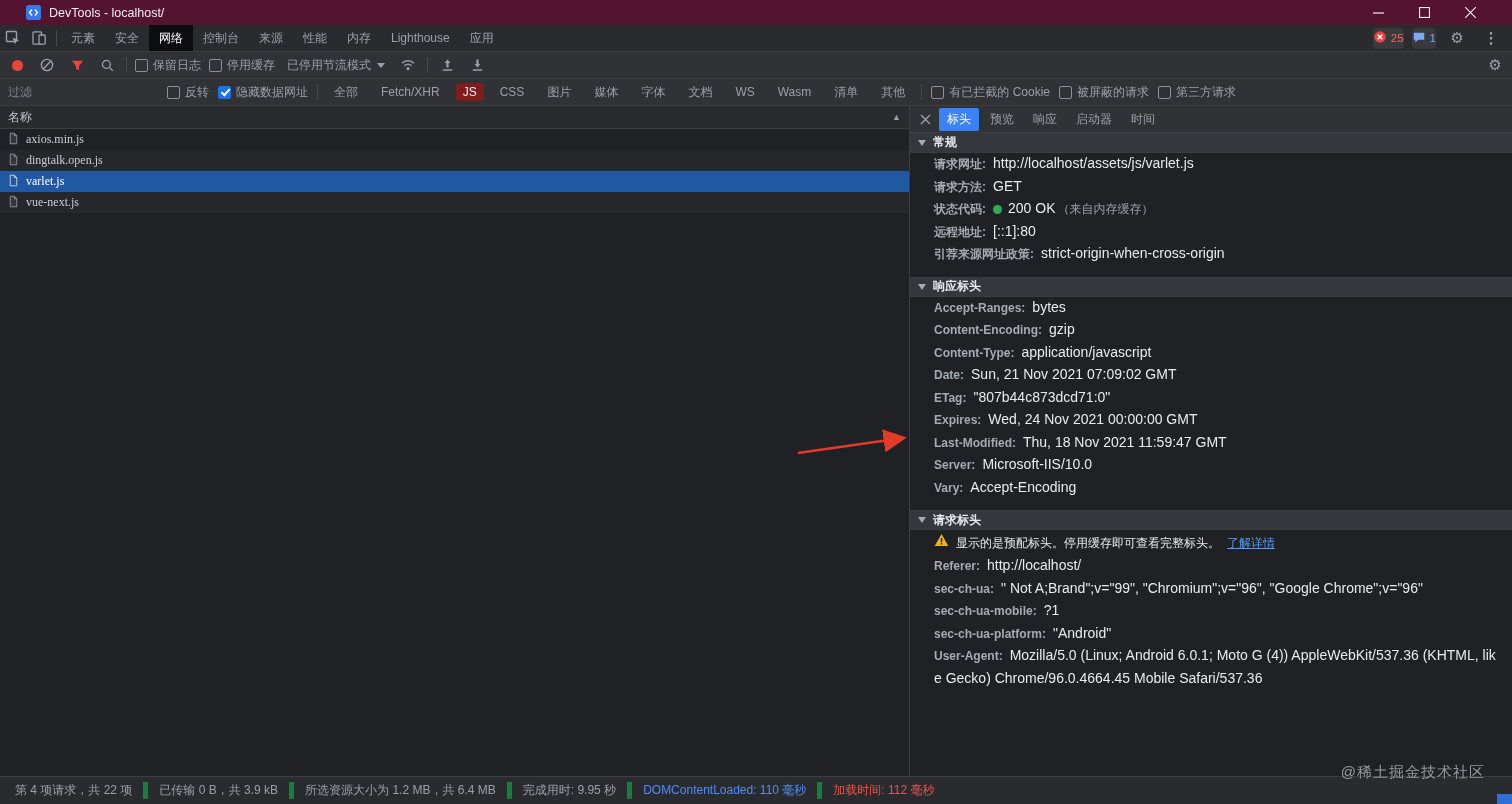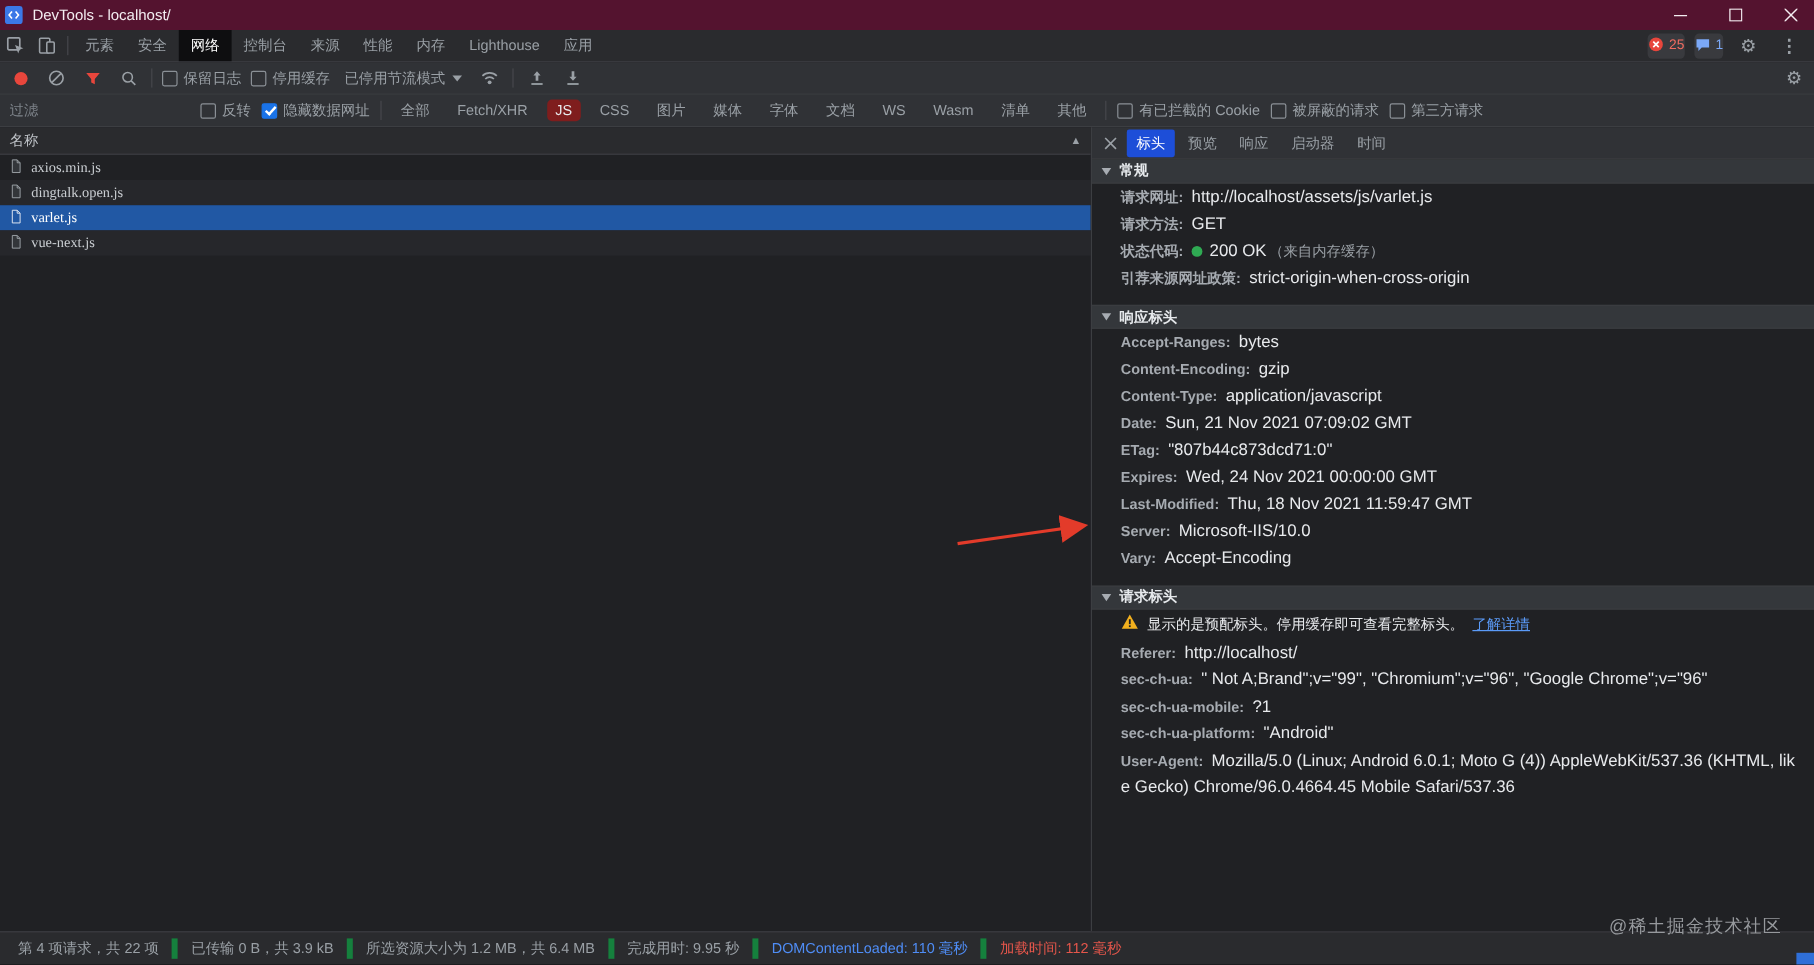--- a/index.html
+++ b/index.html
@@ -7,21 +7,21 @@
   .app {
     position:relative; width:1512px; height:804px; overflow:hidden;
     background:#202124; color:#e8eaed;
     font-family:"Liberation Sans",sans-serif; font-size:12px;
     display:flex; flex-direction:column;
   }
   .vdiv { width:1px; height:16px; background:#46484c; flex:0 0 auto; }
   .icon-btn { display:inline-flex; align-items:center; justify-content:center; width:22px; height:22px; cursor:pointer; flex:0 0 auto; color:#9aa0a6; }
 
   
-  .titlebar { height:25px; background:#54132f; display:flex; align-items:center; padding:0 4px; gap:8px; color:#f4edf1; flex:0 0 auto; }
+  .titlebar { height:25px; background:#54132f; display:flex; align-items:center; padding:0 26px; gap:8px; color:#f4edf1; flex:0 0 auto; }
   .tb-icon { display:inline-flex; }
   .tb-title { font-size:12.5px; }
   .win-controls { margin-left:auto; display:flex; gap:30px; padding-right:8px; }
   .wbtn { display:inline-flex; align-items:center; justify-content:center; width:16px; height:16px; cursor:pointer; }
 
   
   .tabbar { height:27px; background:#2a2b2e; border-bottom:1px solid #3c3e42; display:flex; align-items:stretch; flex:0 0 auto; }
   .tabbar .icon-btn { align-self:center; margin:0 2px; }
   .tabbar .vdiv { align-self:center; margin:0 4px; }
   .mtab { display:flex; align-items:center; padding:0 10px; color:#9aa0a6; cursor:pointer; white-space:nowrap; }
@@ -59,21 +59,21 @@
   .table-header { height:23px; background:#2a2b2e; border-bottom:1px solid #3c3e42; display:flex; align-items:center; padding:0 8px; color:#bdc1c6; cursor:pointer; flex:0 0 auto; }
   .sort-arrow { margin-left:auto; color:#9aa0a6; font-size:9px; }
   .req-row { height:21px; display:flex; align-items:center; gap:6px; padding:0 7px; color:#c9cdd1; cursor:pointer; flex:0 0 auto; }
   .req-row.stripe { background:#26272b; }
   .req-row.selected { background:#2158a4; color:#ffffff; }
   .req-name { white-space:nowrap;font-family:Liberation Serif, serif; }
 
   
   .detail-tabs { height:27px; background:#303236; border-bottom:1px solid #3c3e42; display:flex; align-items:center; gap:3px; padding:0 4px; flex:0 0 auto; }
   .dtab { padding:3px 8px; border-radius:2px; color:#9aa0a6; cursor:pointer; white-space:nowrap; }
-  .dtab.selected { background:#1d4ed8; color:#ffffff; }
+  .dtab.selected { background:#3b82f6; color:#ffffff; }
   .detail-body { flex:1; min-height:0; overflow:hidden; padding-bottom:8px; }
   .section-head { display:flex; align-items:center; gap:7px; height:20px; background:#34373b; border-top:1px solid #3a3c40; border-bottom:1px solid #3a3c40; padding:0 8px; font-weight:bold; color:#e6e9ec; cursor:pointer; margin-top:11px; }
   .section-head.first { margin-top:0; border-top:none; }
   .tri-down { width:0; height:0; border-left:4.5px solid transparent; border-right:4.5px solid transparent; border-top:6px solid #a7acb2; }
   .kv { padding:0 12px 0 24px; line-height:21.5px; color:#e8eaed; }
   .kv .k { font-weight:bold; color:#a6abb1; margin-right:7px; }
   .kv .v { font-family:Liberation Sans, sans-serif; font-size:14px; color:#e8eaed; word-break:break-all; }
   .kv .note { color:#9aa0a6; margin-left:2px; }
   .status-dot { display:inline-block; width:9px; height:9px; border-radius:50%; background:#2faa53; margin-right:6px; vertical-align:-1px; }
   .warning-row { display:flex; align-items:center; gap:7px; padding:3px 12px 3px 24px; line-height:18px; color:#e8eaed; }
@@ -322,20 +322,23 @@
         <div class="kv">
           <span class="k">请求网址:</span><span class="v">http://localhost/assets/js/varlet.js</span>
         </div>
         <div class="kv">
           <span class="k">请求方法:</span><span class="v">GET</span>
         </div>
         <div class="kv">
           <span class="k">状态代码:</span><span class="status-dot"></span><span class="v">200 OK</span><span class="note">（来自内存缓存）</span>
         </div>
         <div class="kv">
+          <span class="k">远程地址:</span><span class="v">[::1]:80</span>
+        </div>
+        <div class="kv">
           <span class="k">引荐来源网址政策:</span><span class="v">strict-origin-when-cross-origin</span>
         </div>
 
         <div class="section-head">
           <span class="tri-down"></span>
           <span>响应标头</span>
         </div>
         <div class="kv"><span class="k">Accept-Ranges:</span><span class="v">bytes</span></div>
         <div class="kv"><span class="k">Content-Encoding:</span><span class="v">gzip</span></div>
         <div class="kv"><span class="k">Content-Type:</span><span class="v">application/javascript</span></div>

